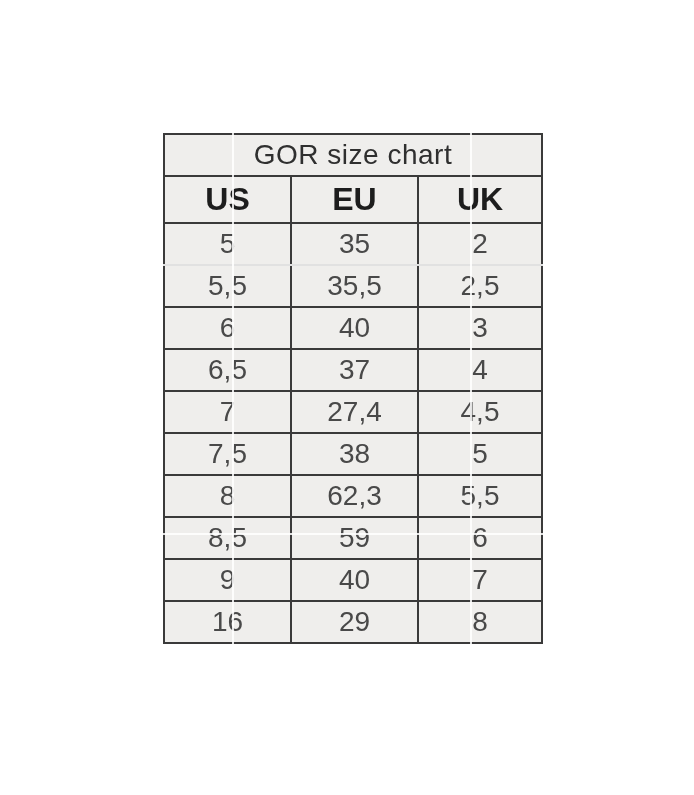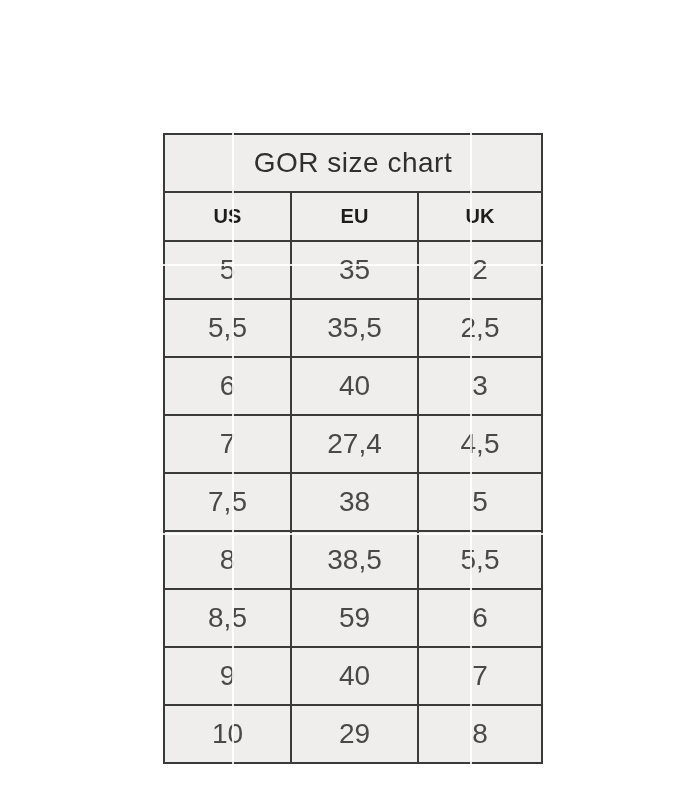--- a/index.html
+++ b/index.html
@@ -31,33 +31,33 @@
     width: 378px;
     border-collapse: collapse;
     table-layout: fixed;
     background: var(--cell-bg);
   }
   table.size-chart th,
   table.size-chart td {
     border: 2px solid var(--border);
     text-align: center;
     vertical-align: middle;
-    padding: 12px;
+    padding: 4px;
     background: var(--cell-bg);
   }
   th.title {
     height: 40px;
     font-size: 28px;
     font-weight: 400;
     color: var(--title-color);
     letter-spacing: 0.5px;
   }
   tr.header-row th {
     height: 40px;
-    font-size: 20px;
+    font-size: 32px;
     font-weight: 700;
     color: var(--header-color);
   }
   tbody td {
     height: 41px;
     font-size: 28px;
     font-weight: 400;
     color: var(--data-color);
   }
   
@@ -100,46 +100,51 @@
           <td>5,5</td>
           <td>35,5</td>
           <td>2,5</td>
         </tr>
         <tr>
           <td>6</td>
           <td>40</td>
           <td>3</td>
         </tr>
         <tr>
+          <td>6,5</td>
+          <td>37</td>
+          <td>4</td>
+        </tr>
+        <tr>
           <td>7</td>
           <td>27,4</td>
           <td>4,5</td>
         </tr>
         <tr>
           <td>7,5</td>
           <td>38</td>
           <td>5</td>
         </tr>
         <tr>
           <td>8</td>
-          <td>38,5</td>
+          <td>62,3</td>
           <td>5,5</td>
         </tr>
         <tr>
           <td>8,5</td>
           <td>59</td>
           <td>6</td>
         </tr>
         <tr>
           <td>9</td>
           <td>40</td>
           <td>7</td>
         </tr>
         <tr>
-          <td>10</td>
+          <td>16</td>
           <td>29</td>
           <td>8</td>
         </tr>
       </tbody>
   </table>
 
   <div class="seam seam-v seam-v1"></div>
   <div class="seam seam-v seam-v2"></div>
   <div class="seam seam-h seam-h1"></div>
   <div class="seam seam-h seam-h2"></div>

